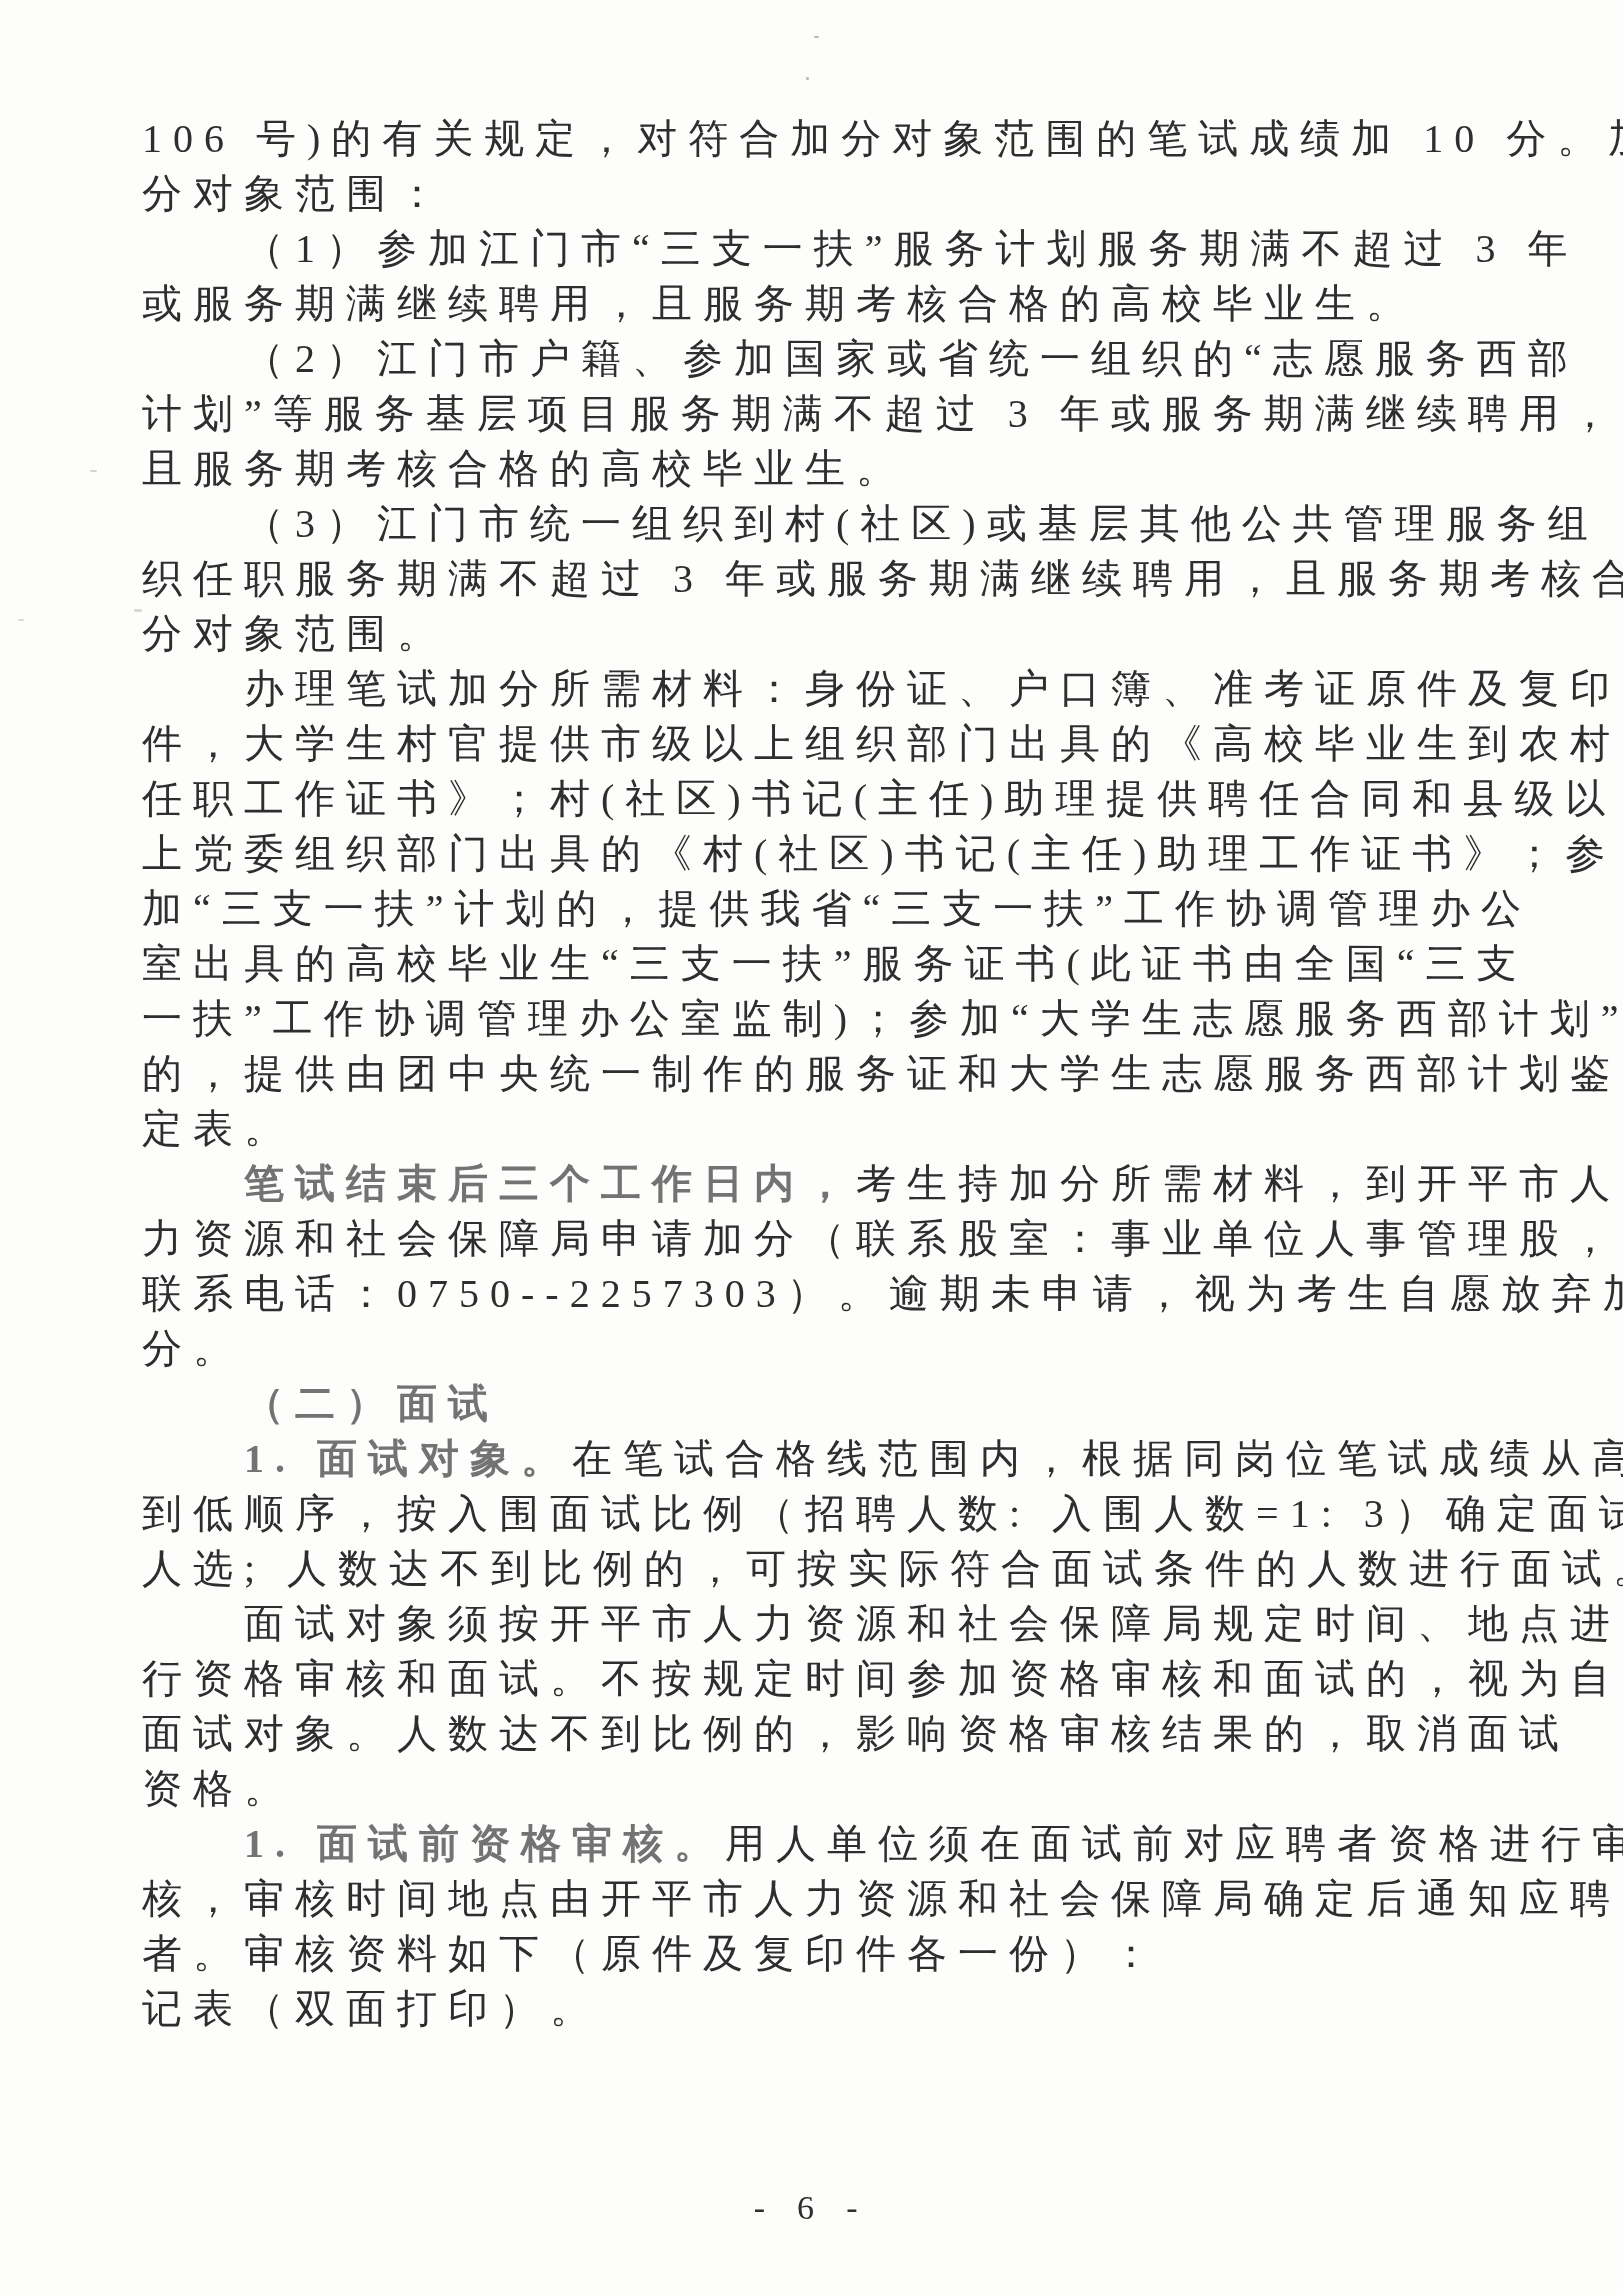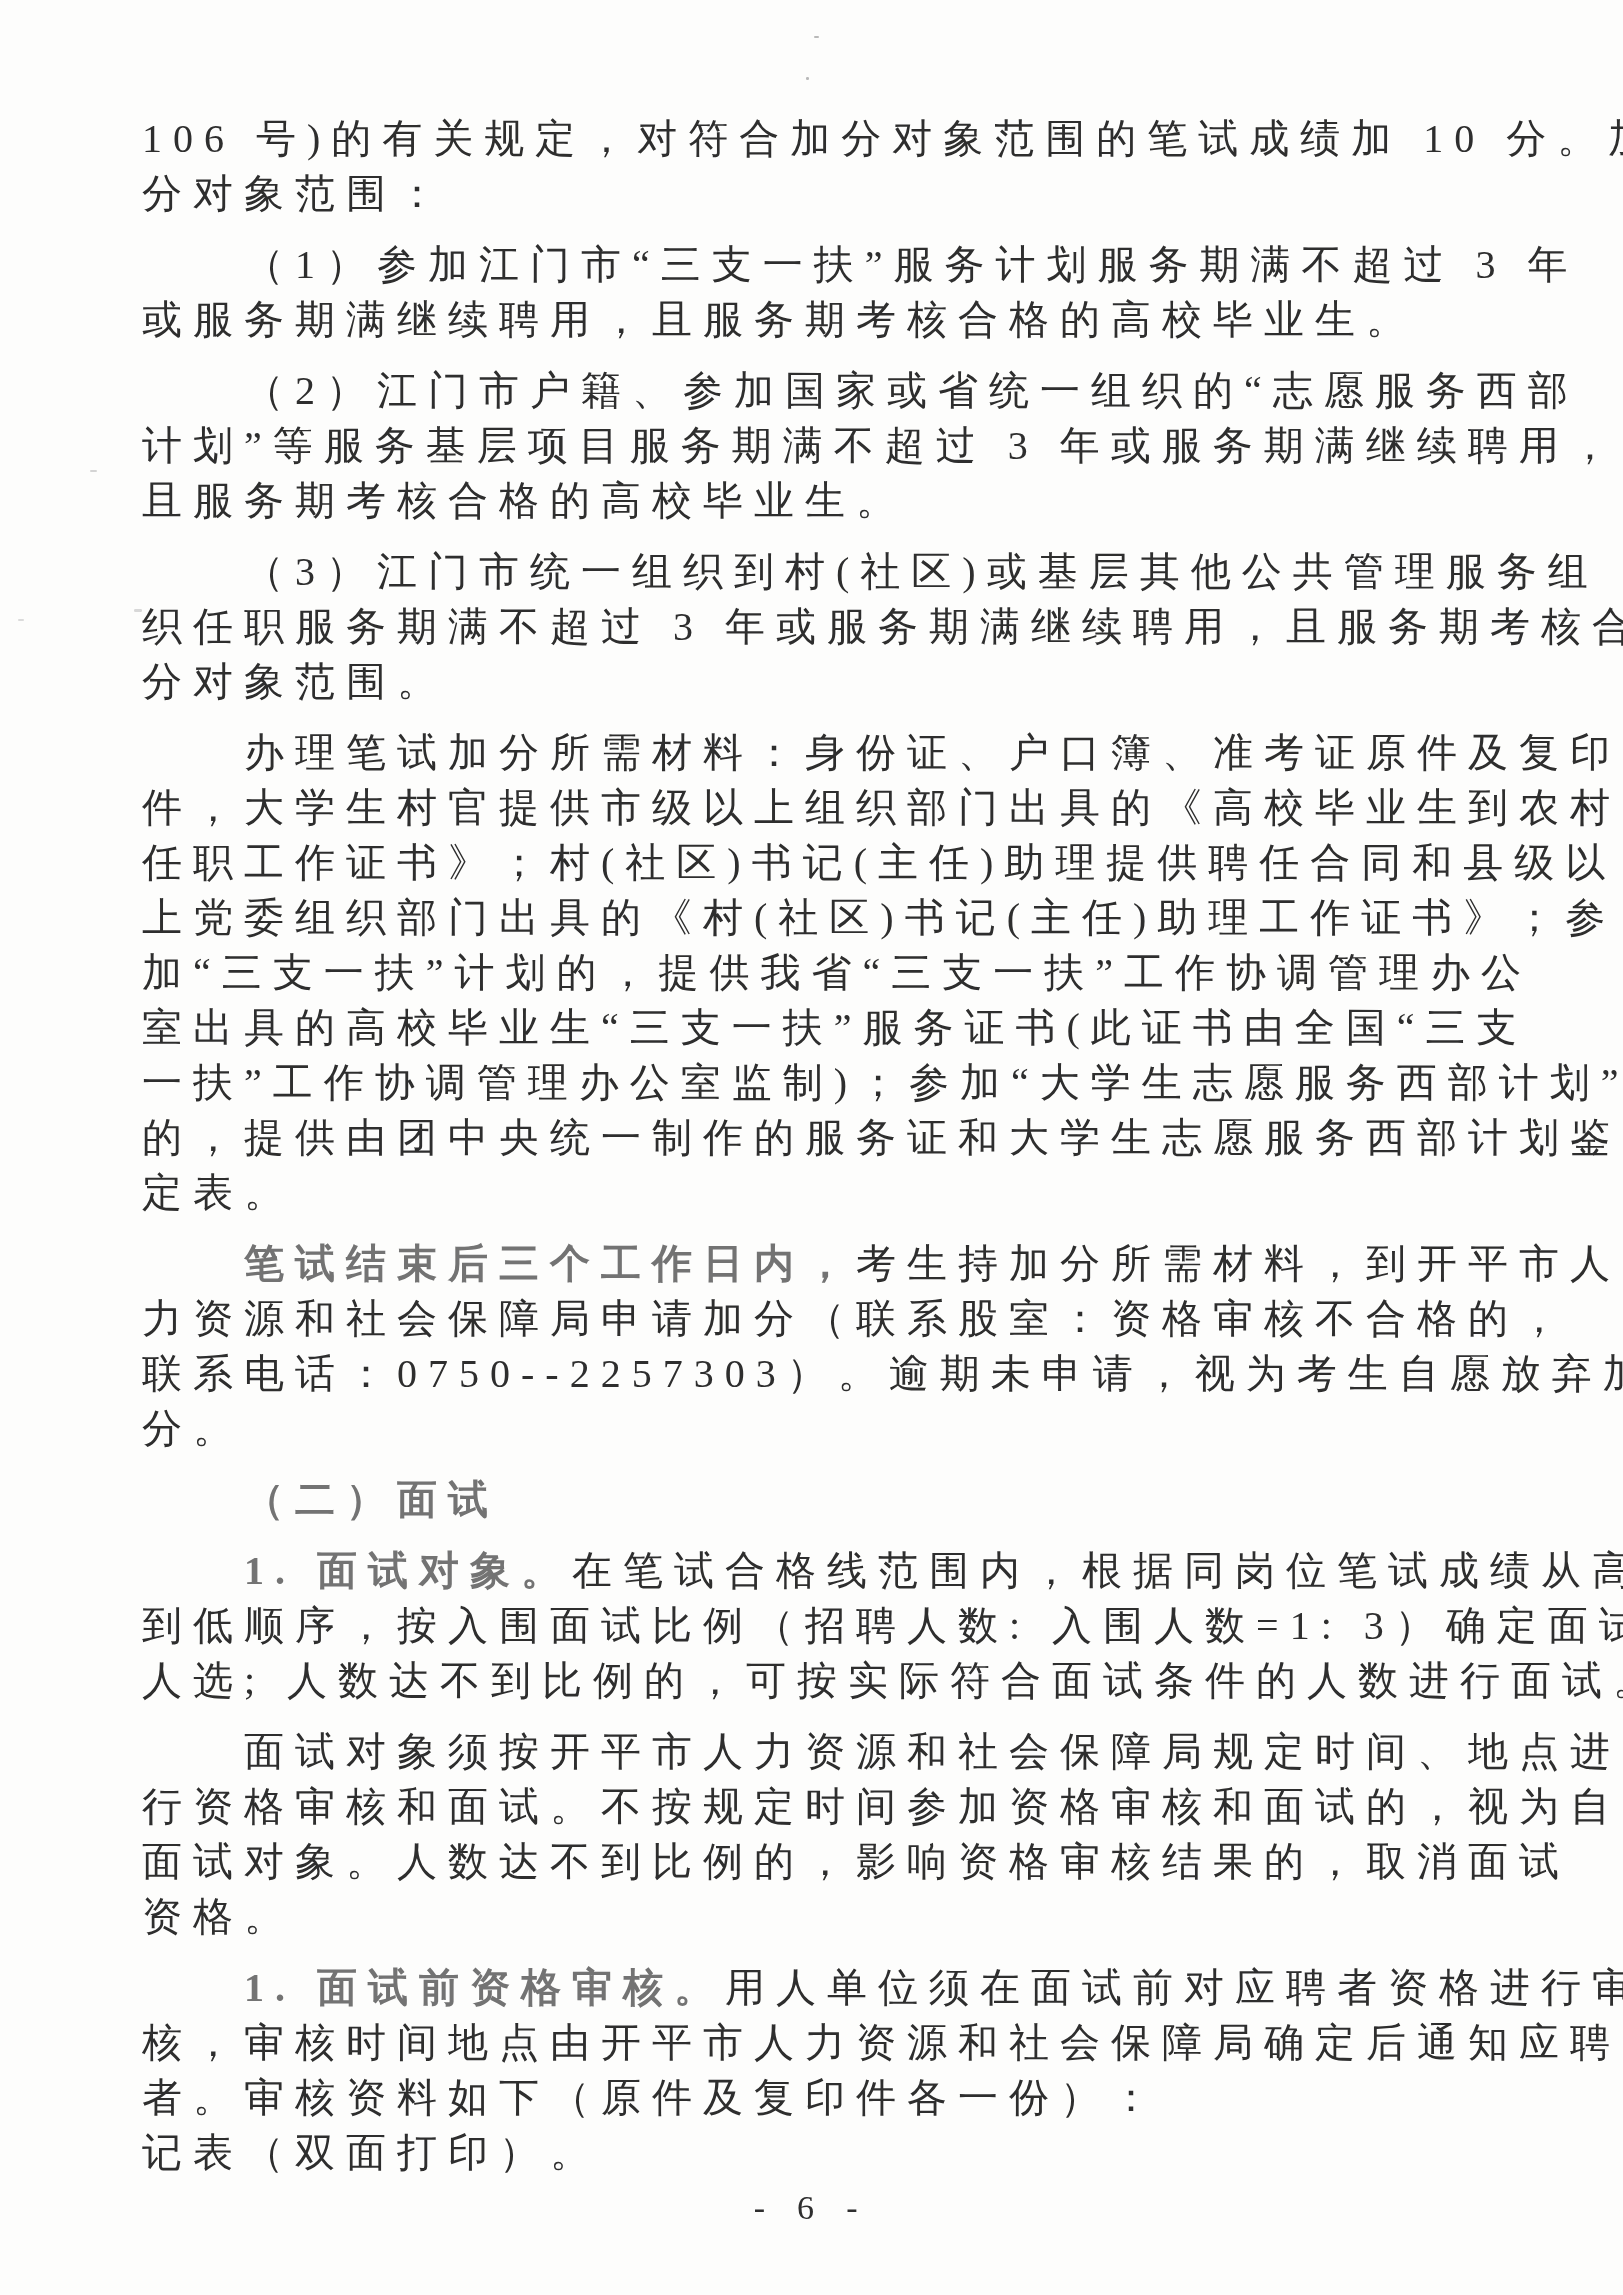--- a/index.html
+++ b/index.html
@@ -17,21 +17,21 @@
     width:1339px;
   }
   .line{
     height:55px;
     line-height:55px;
     font-size:40px;
     letter-spacing:11px;
     white-space:nowrap;
     color:#2e2e2e;
   }
-  .line.indent{padding-left:102px;margin-top:16px;}
+  .line.indent{padding-left:102px;}
   .line .b{
     font-weight:700;
     font-family:Liberation Serif, serif;
     color:#737373;
   }
   .page-num{
     position:absolute;
     top:2189px;left:0;width:100%;
     text-align:center;
     font-size:34px;
@@ -113,21 +113,21 @@
       <div class="line">
         <span class="b"></span><span>的，提供由团中央统一制作的服务证和大学生志愿服务西部计划鉴</span>
       </div>
       <div class="line">
         <span class="b"></span><span>定表。</span>
       </div>
       <div class="line indent">
         <span class="b">笔试结束后三个工作日内，</span><span>考生持加分所需材料，到开平市人</span>
       </div>
       <div class="line">
-        <span class="b"></span><span>力资源和社会保障局申请加分（联系股室：资格审核不合格的，</span>
+        <span class="b"></span><span>力资源和社会保障局申请加分（联系股室：事业单位人事管理股，</span>
       </div>
       <div class="line">
         <span class="b"></span><span>联系电话：0750--2257303）。逾期未申请，视为考生自愿放弃加</span>
       </div>
       <div class="line">
         <span class="b"></span><span>分。</span>
       </div>
       <div class="line indent">
         <span class="b">（二）面试</span><span></span>
       </div>

